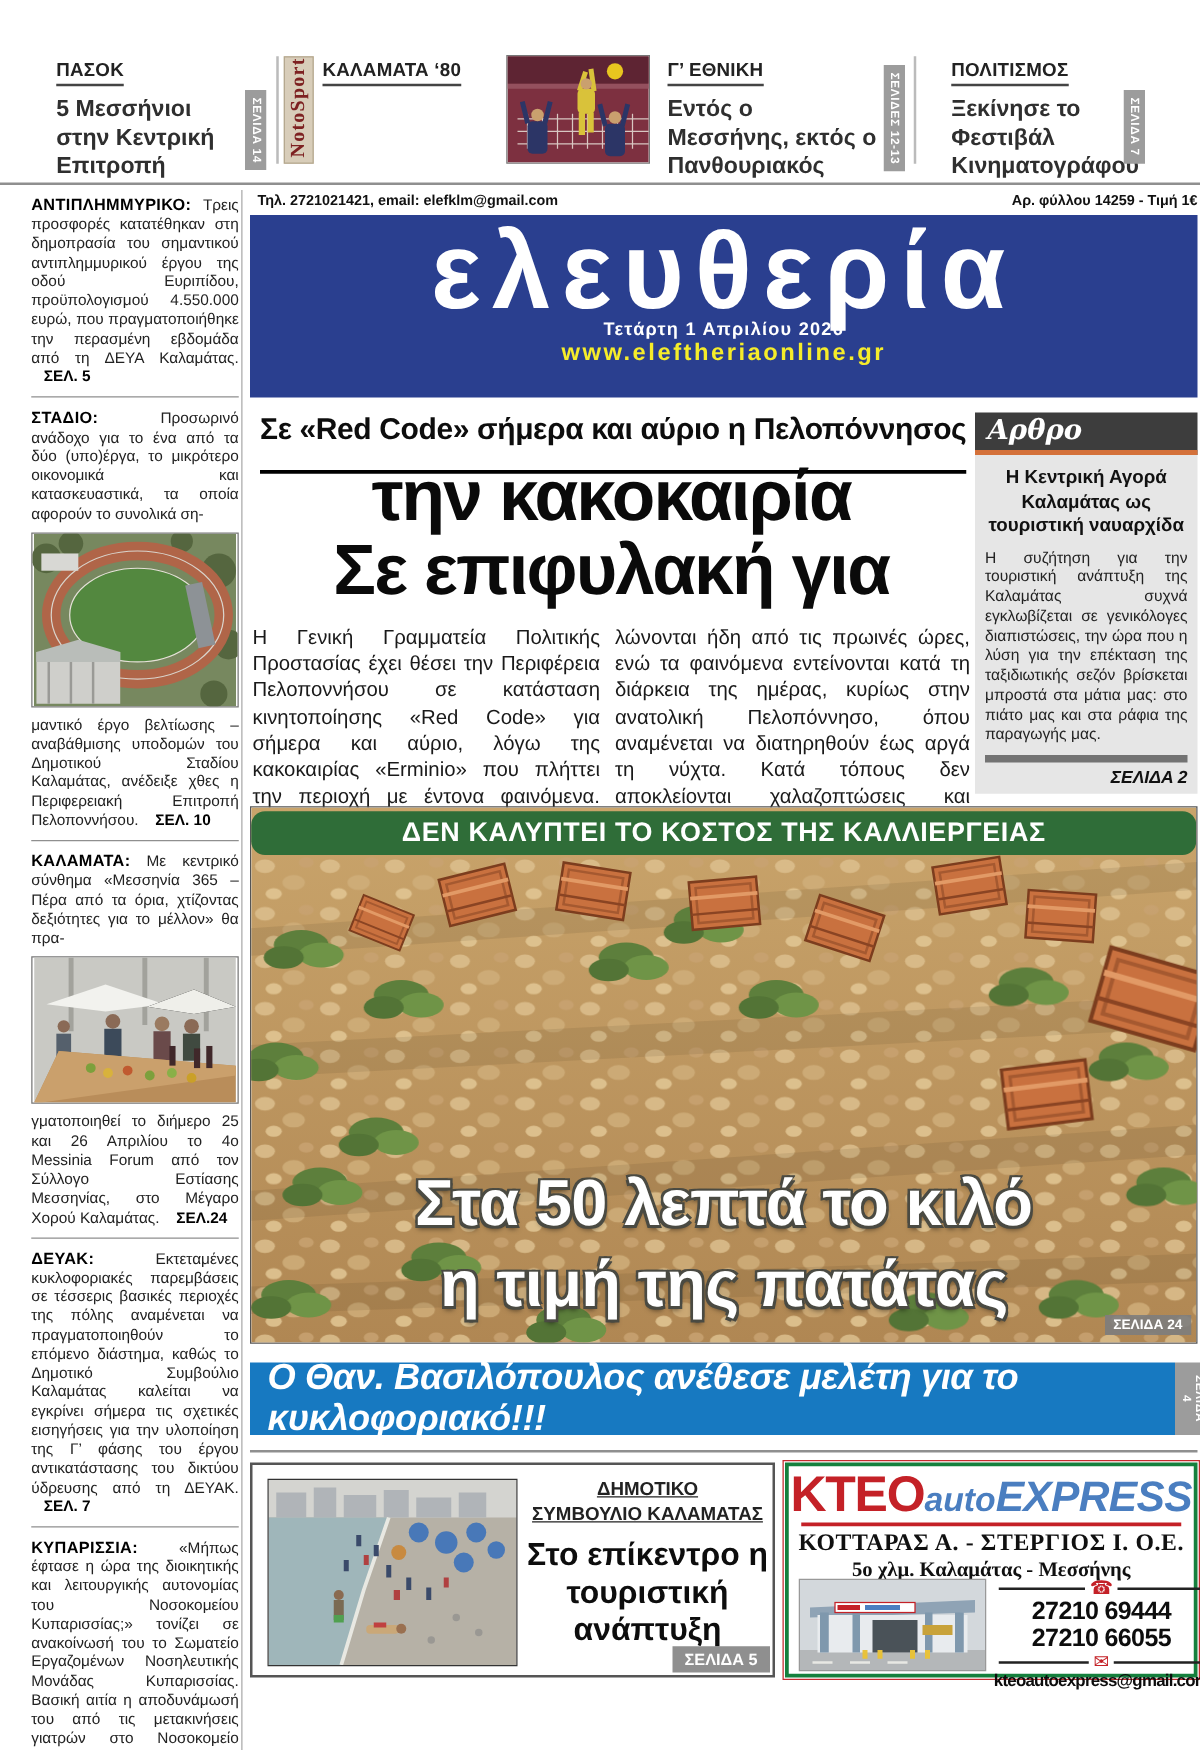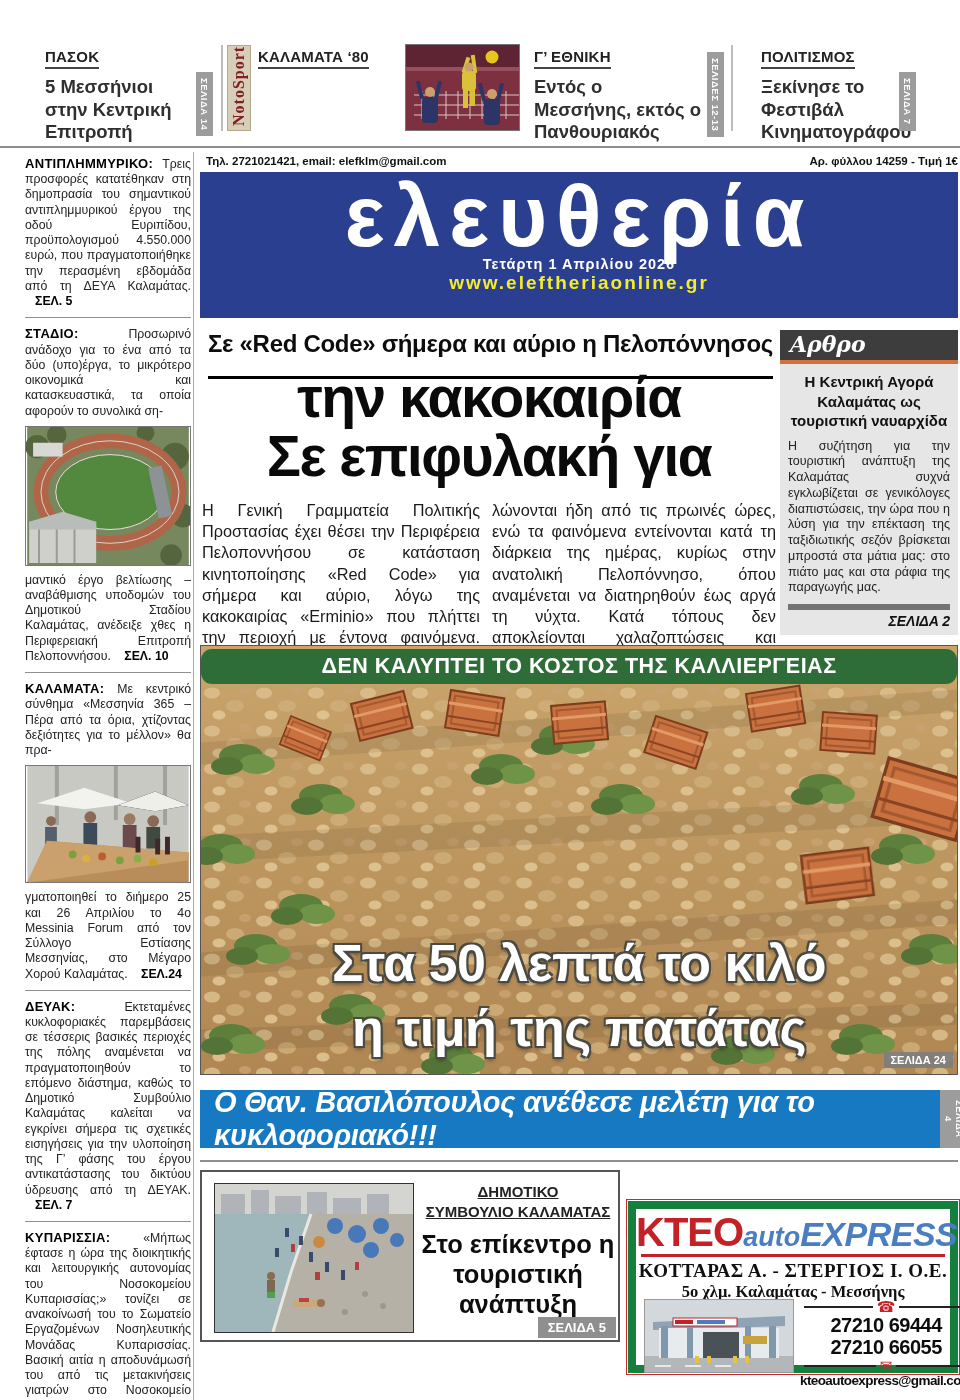--- a/index.html
+++ b/index.html
@@ -65,21 +65,21 @@
   .traffic-tab { position:absolute; left:940px; top:1090px; height:58px; }
 
   
   .council { position:absolute; left:200px; top:1170px; width:420px; height:172px; border:2px solid #555; background:#fff; }
   .council .photo { position:absolute; left:12px; top:11px; width:200px; height:150px; border:1px solid #333; }
   .council .rightcol { position:absolute; left:218px; top:10px; width:196px; text-align:center; }
   .council .ck { font-weight:700; font-size:15px; color:#222; text-decoration:underline; line-height:1.3; }
   .council .chead { margin-top:8px; font-weight:700; font-size:25.5px; line-height:1.18; color:#0d0d0d; }
   .council .tag { position:absolute; right:2px; bottom:2px; background:#8f8f8f; color:#fff; font-weight:700; font-size:13px; padding:3px 10px; }
 
-  .kteo { position:absolute; left:628px; top:1170px; width:330px; height:172px; border:8px solid #15803d; outline:1px solid #c42a2e; outline-offset:1px; background:#fff; text-align:center; padding-top:3px;margin-top:31px; }
+  .kteo { position:absolute; left:628px; top:1170px; width:330px; height:172px; border:3px solid #15803d; outline:1px solid #c42a2e; outline-offset:1px; background:#fff; text-align:center; padding-top:3px; }
   .kteo .brand { line-height:1; white-space:nowrap; }
   .kteo .b-kteo { color:#c42127; font-weight:900; font-size:40px; letter-spacing:-1px; }
   .kteo .b-auto { color:#4a7ec0; font-weight:700; font-style:italic; font-size:27px; }
   .kteo .b-exp { color:#4a7ec0; font-weight:900; font-style:italic; font-size:34px; letter-spacing:-.5px; }
   .kteo .redline { width:304px; height:3px; background:#c42127; margin:2px auto 3px; }
   .kteo .serif1 { font-family:"Liberation Serif", serif; font-weight:700; font-size:19px; letter-spacing:.5px; color:#101010; }
   .kteo .serif2 { font-family:"Liberation Serif", serif; font-weight:700; font-size:16.5px; color:#101010; }
   .kteo .bottom { position:absolute; left:8px; top:90px; width:312px; display:flex; }
   .kteo .bphoto { width:150px; height:74px; border:1px solid #999; flex:none; }
   .kteo .contact { flex:1; padding-left:6px; }

